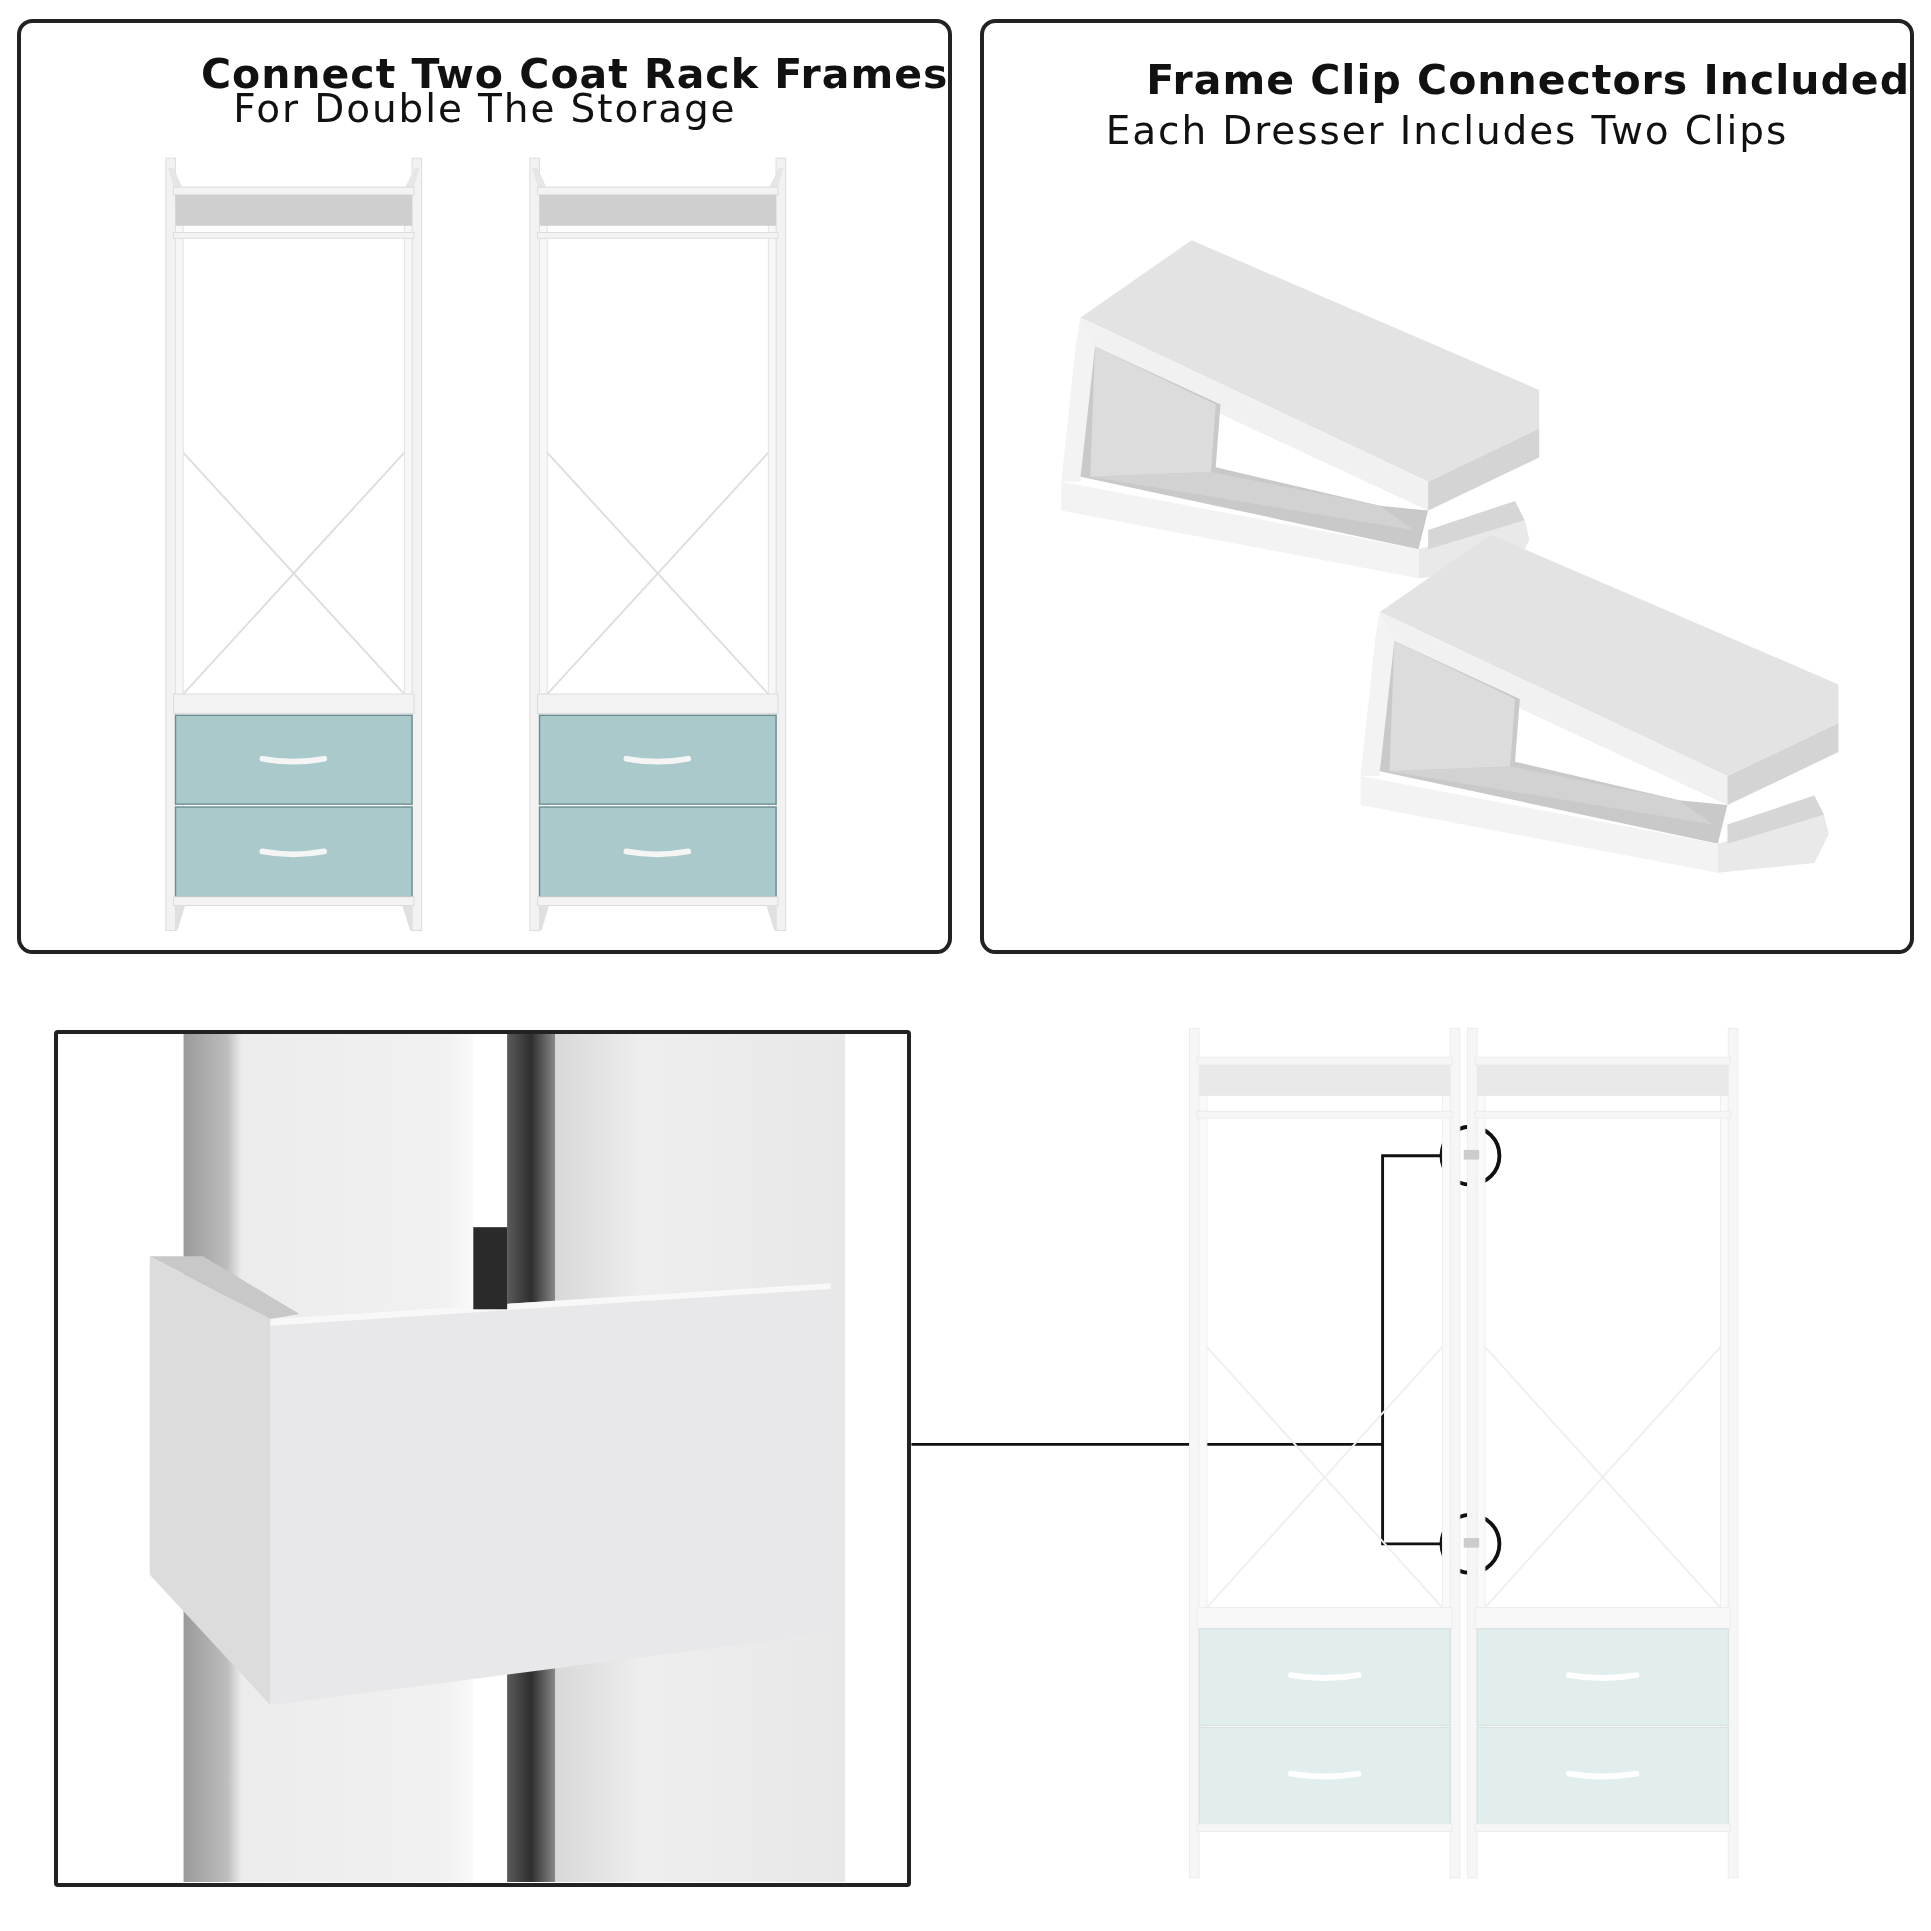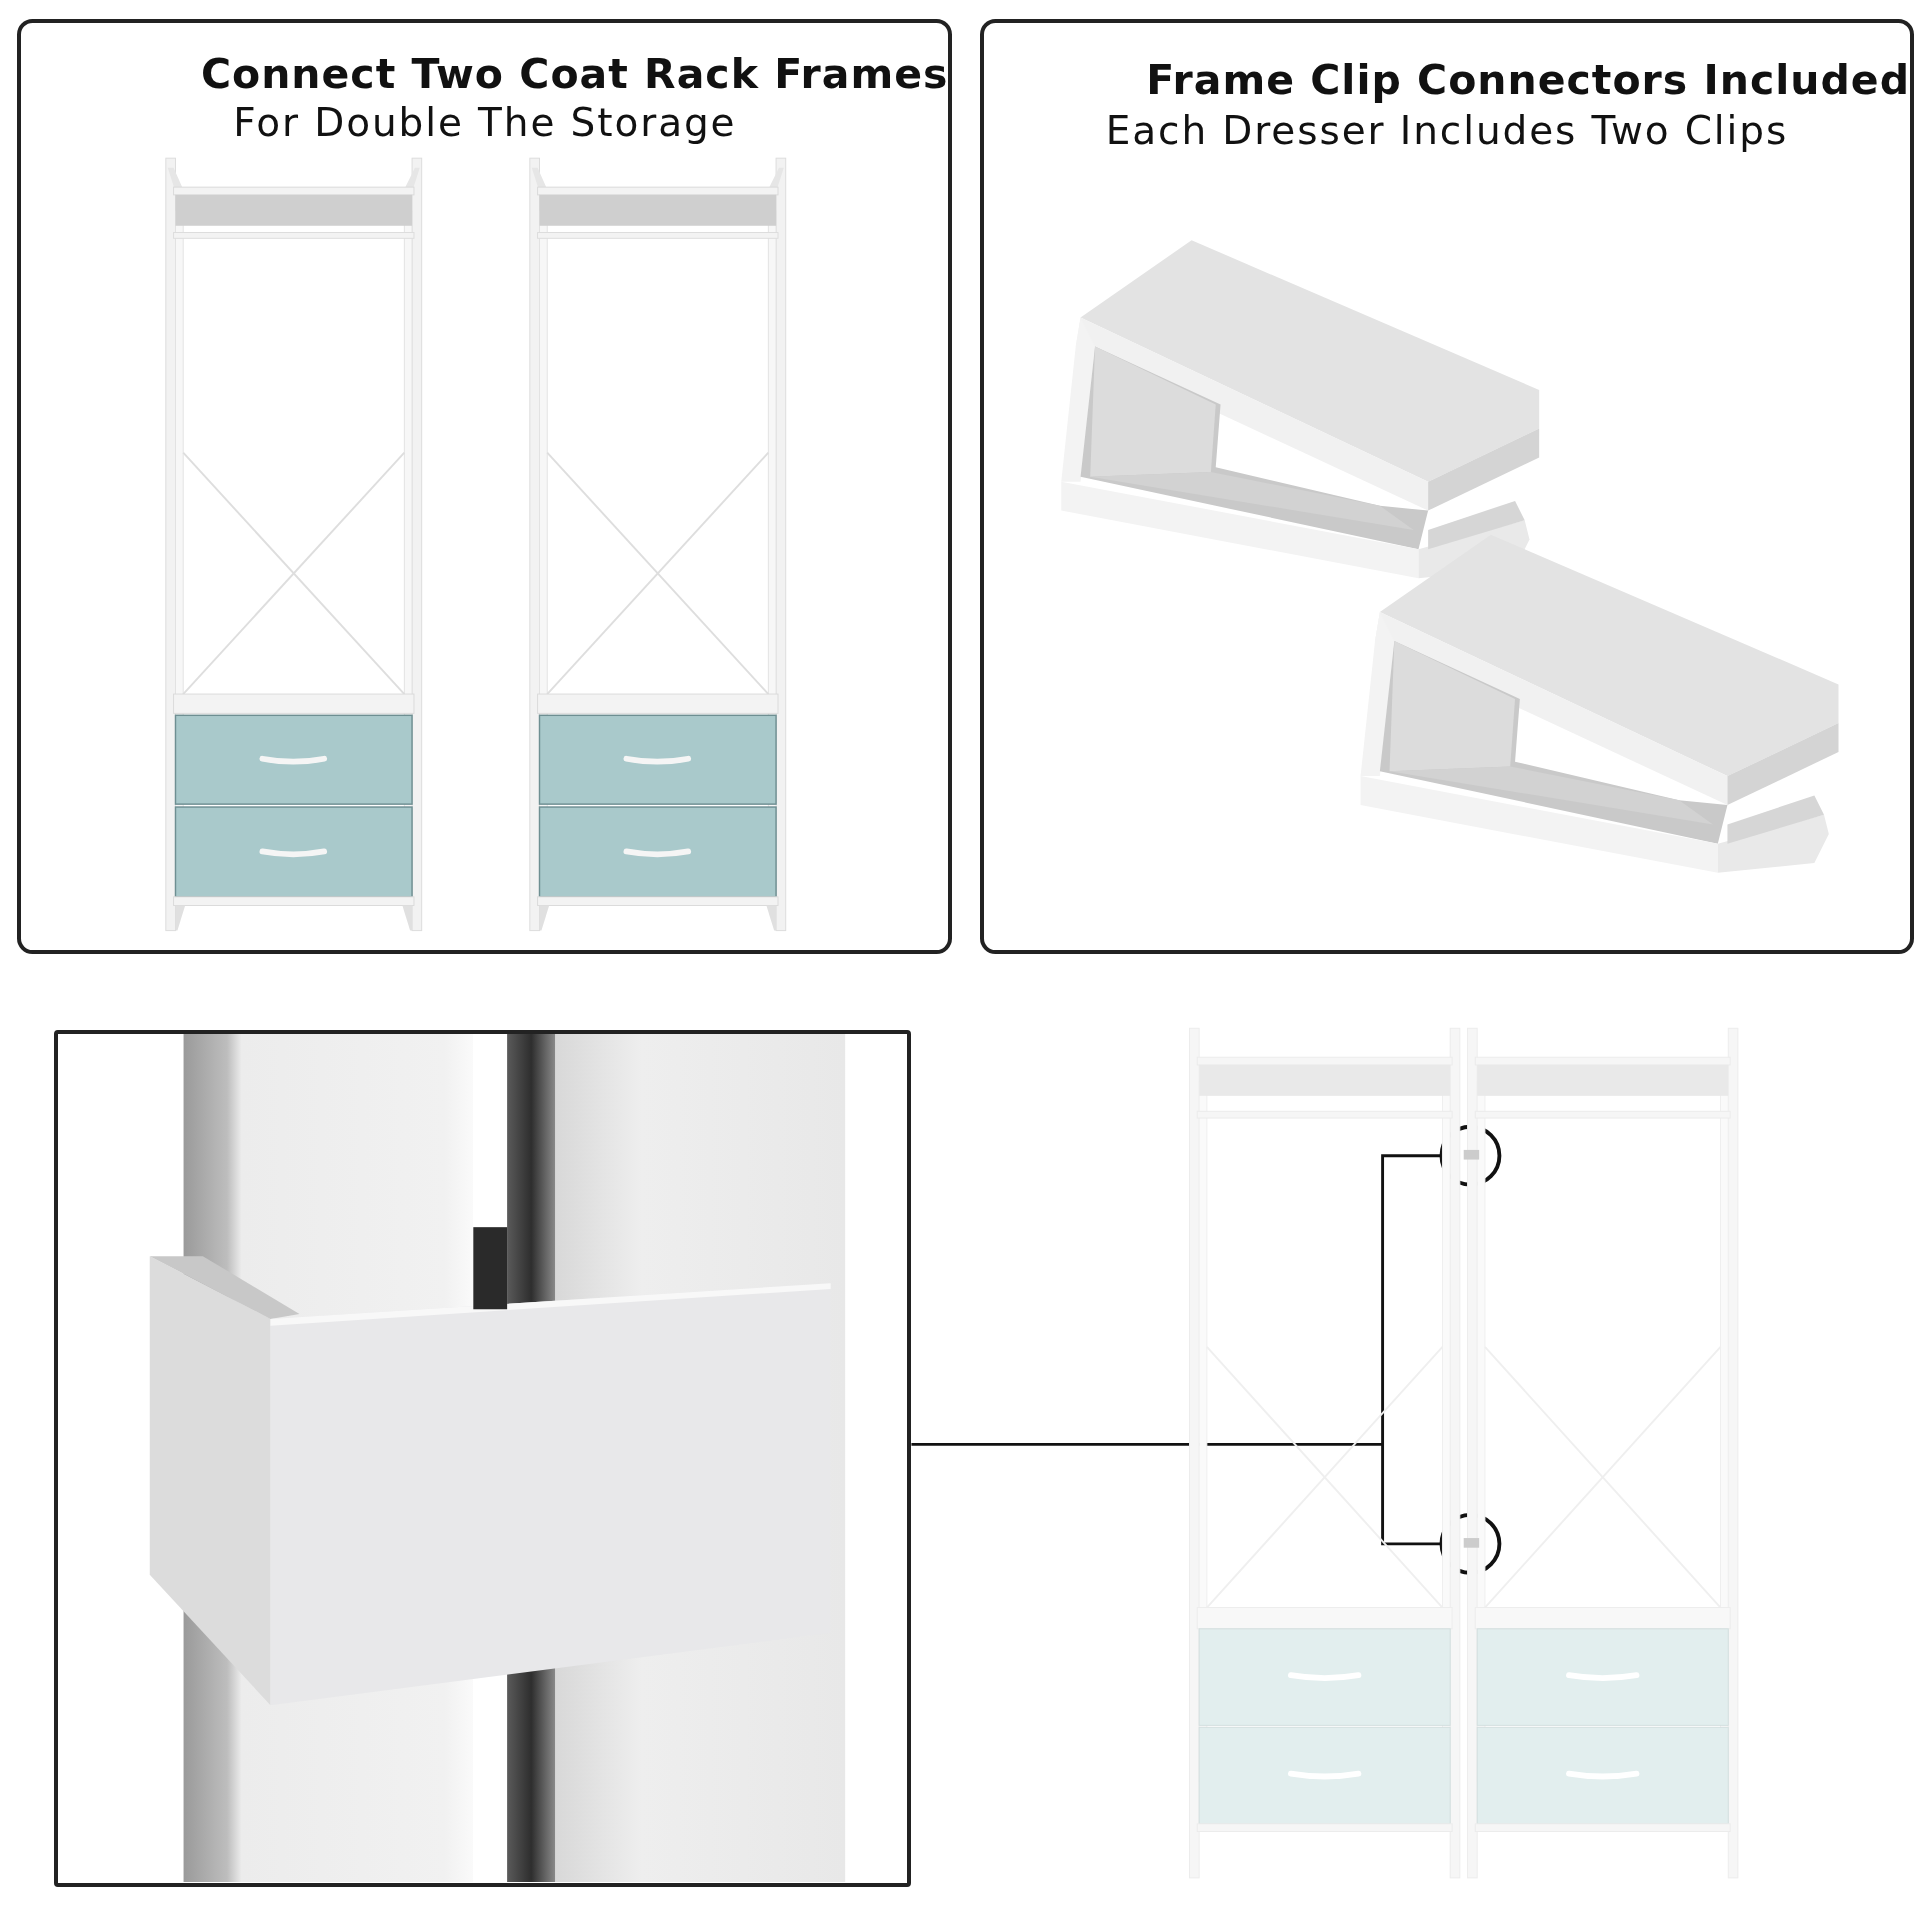--- a/index.html
+++ b/index.html
@@ -8,21 +8,21 @@
   .title{position:absolute;left:0;right:0;text-align:right;font-weight:bold;color:#111;font-family:"DejaVu Sans",sans-serif;letter-spacing:1px;}
   .subtitle{position:absolute;left:0;right:0;text-align:center;color:#111;font-family:"DejaVu Sans",sans-serif;font-weight:normal;letter-spacing:1.9px;}
   .abs{position:absolute;}
   svg{position:absolute;left:0;top:0;}
 </style>
 </head>
 <body>
 
 <div class="panel" style="left:17.4px;top:19.3px;width:935px;height:935px;">
   <div class="title" style="top:27px;font-size:41px;">Connect Two Coat Rack Frames</div>
-  <div class="subtitle" style="top:77px;font-size:39px;">For Double The Storage</div>
+  <div class="subtitle" style="top:63px;font-size:39px;">For Double The Storage</div>
 
   <svg width="925" height="925" viewBox="0 0 958 958">
     <defs>
       <g id="rack">
 
         <rect x="0" y="0" width="10" height="800" fill="#f2f2f2" stroke="#dcdcdc" stroke-width="1"></rect>
         <rect x="255" y="0" width="10" height="800" fill="#f2f2f2" stroke="#dcdcdc" stroke-width="1"></rect>
         <rect x="10" y="55" width="8" height="650" fill="#f7f7f7" stroke="#e2e2e2" stroke-width="1"></rect>
         <rect x="247" y="55" width="8" height="650" fill="#f7f7f7" stroke="#e2e2e2" stroke-width="1"></rect>
 

